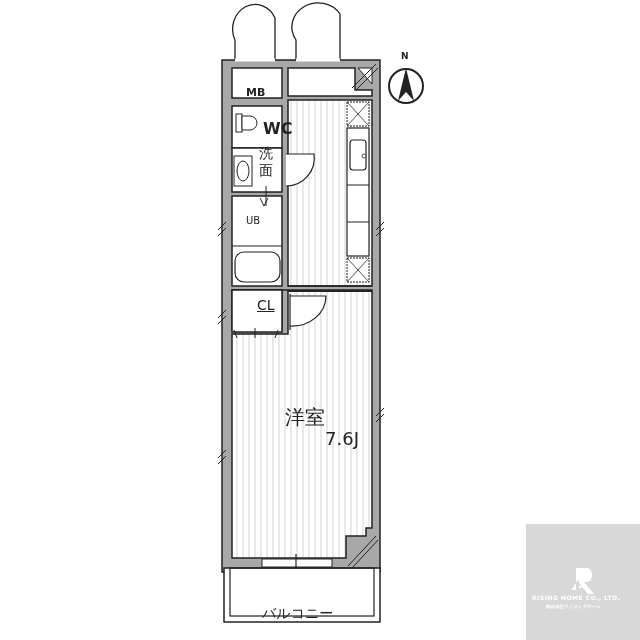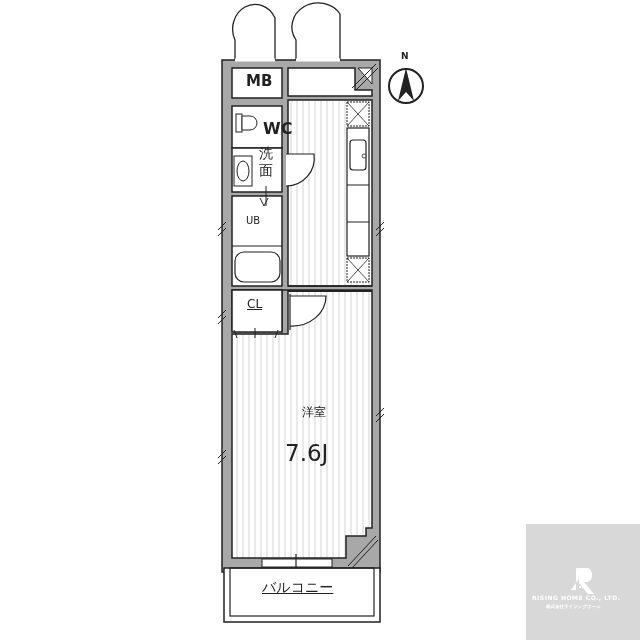--- a/index.html
+++ b/index.html
@@ -101,29 +101,29 @@
   <rect x="224" y="568" width="156" height="54" fill="#fff" stroke="#222" stroke-width="1.5"></rect>
   <rect x="230" y="568" width="144" height="48" fill="none" stroke="#222" stroke-width="1.2"></rect>
 
   <g>
     <circle cx="406" cy="86" r="17" fill="#fff" stroke="#222" stroke-width="2"></circle>
     <polygon points="406,68 398,101 406,92 414,101" fill="#222"></polygon>
   </g>
 </svg>
 
 <div class="lbl" style="left:401px;top:51px;font-size:9px;font-weight:bold;">N</div>
-<div class="lbl" style="left:246px;top:72px;font-size:15px;font-weight:bold;">MB</div>
+<div class="lbl" style="left:246px;top:86px;font-size:11px;font-weight:bold;">MB</div>
 <div class="lbl" style="left:263px;top:119px;font-size:16px;font-weight:bold;">WC</div>
 <div class="lbl" style="left:259px;top:145px;font-size:14px;">洗</div>
 <div class="lbl" style="left:259px;top:162px;font-size:14px;">面</div>
 <div class="lbl" style="left:246px;top:215px;font-size:10px;">UB</div>
-<div class="lbl" style="left:247px;top:297px;font-size:12px;text-decoration:underline;">CL</div>
-<div class="lbl" style="left:302px;top:404px;font-size:12px;">洋室</div>
-<div class="lbl" style="left:285px;top:440px;font-size:23px;">7.6J</div>
-<div class="lbl" style="left:262px;top:579px;font-size:14px;text-decoration:underline;">バルコニー</div>
+<div class="lbl" style="left:257px;top:297px;font-size:14px;text-decoration:underline;">CL</div>
+<div class="lbl" style="left:285px;top:404px;font-size:20px;">洋室</div>
+<div class="lbl" style="left:285px;top:428px;font-size:18px;padding-left:40px;">7.6J</div>
+<div class="lbl" style="left:262px;top:605px;font-size:14px;">バルコニー</div>
 
 <div class="logo-box">
   <svg width="114" height="116" style="position:absolute;left:0;top:0;">
     <path d="M50,44 L50,66 L45,66 L55,52 L60,52 L60,46 Z" fill="#fff"></path>
     <path d="M52,44 h10 a8,8 0 0 1 0,14 h-4 l10,12 h-6 l-9,-11" fill="#fff"></path>
     <rect x="53" y="62" width="2" height="2" fill="#fff"></rect>
     <rect x="56" y="62" width="2" height="2" fill="#fff"></rect>
   </svg>
   <div class="logo-text" style="left:6px;top:70px;font-size:6px;letter-spacing:0.5px;">RISING HOME CO., LTD.</div>
   <div class="logo-text" style="left:20px;top:80px;font-size:4.5px;">株式会社ライジングホーム</div>

